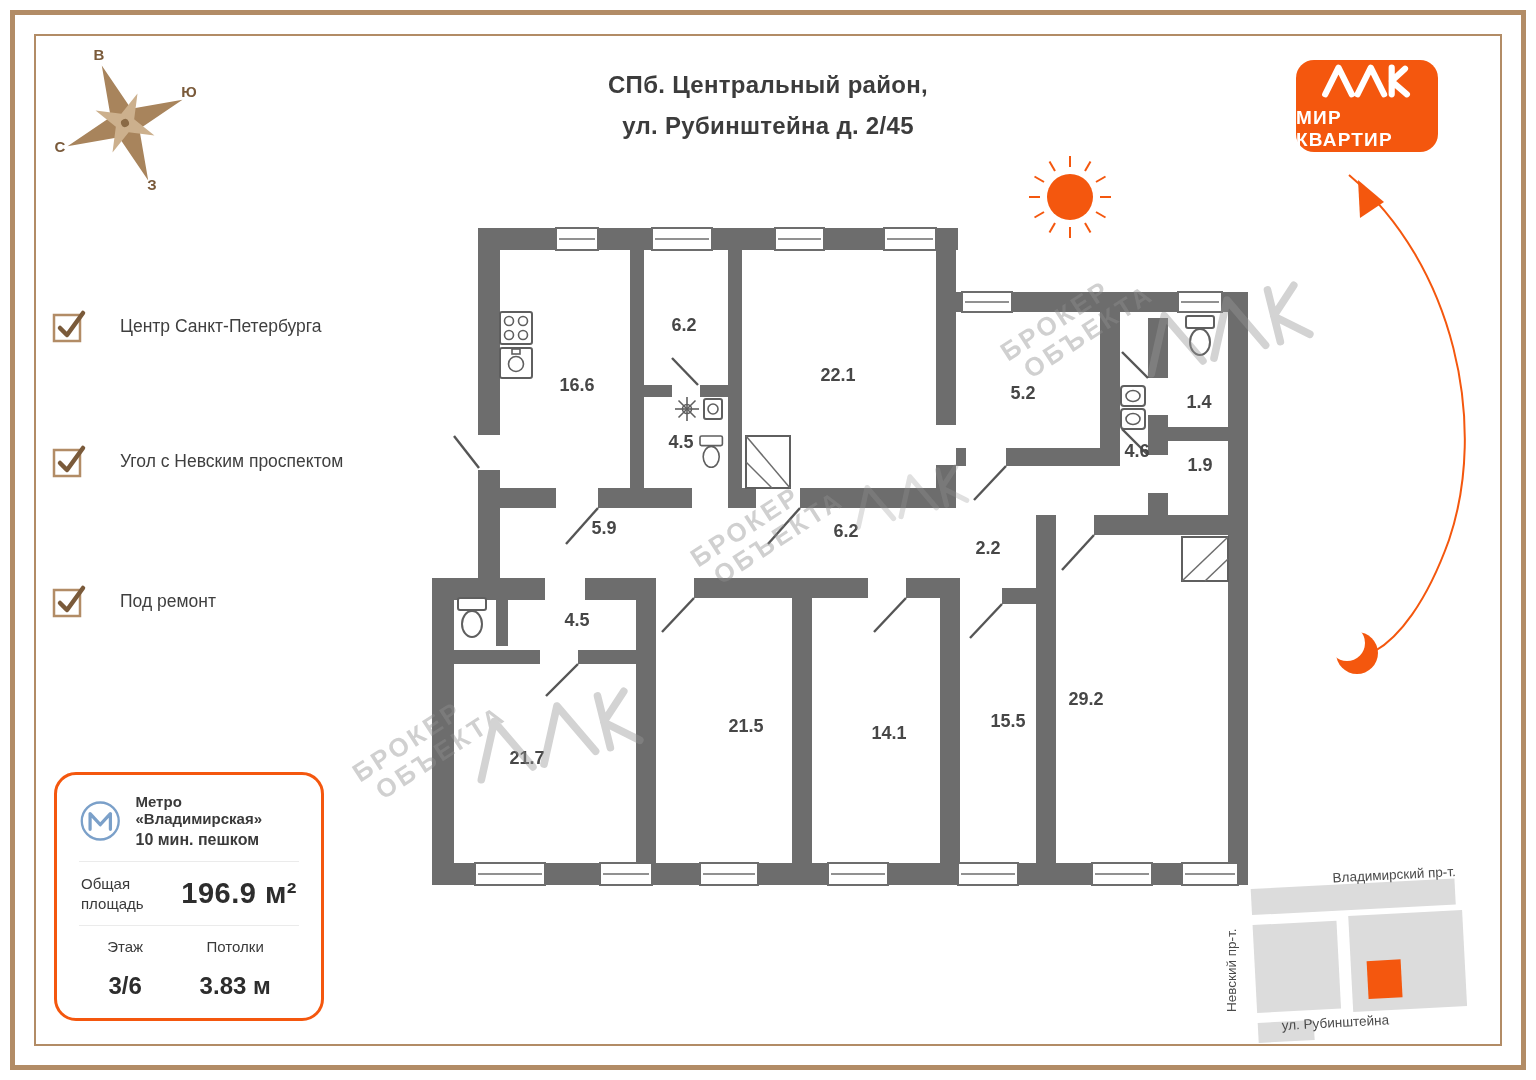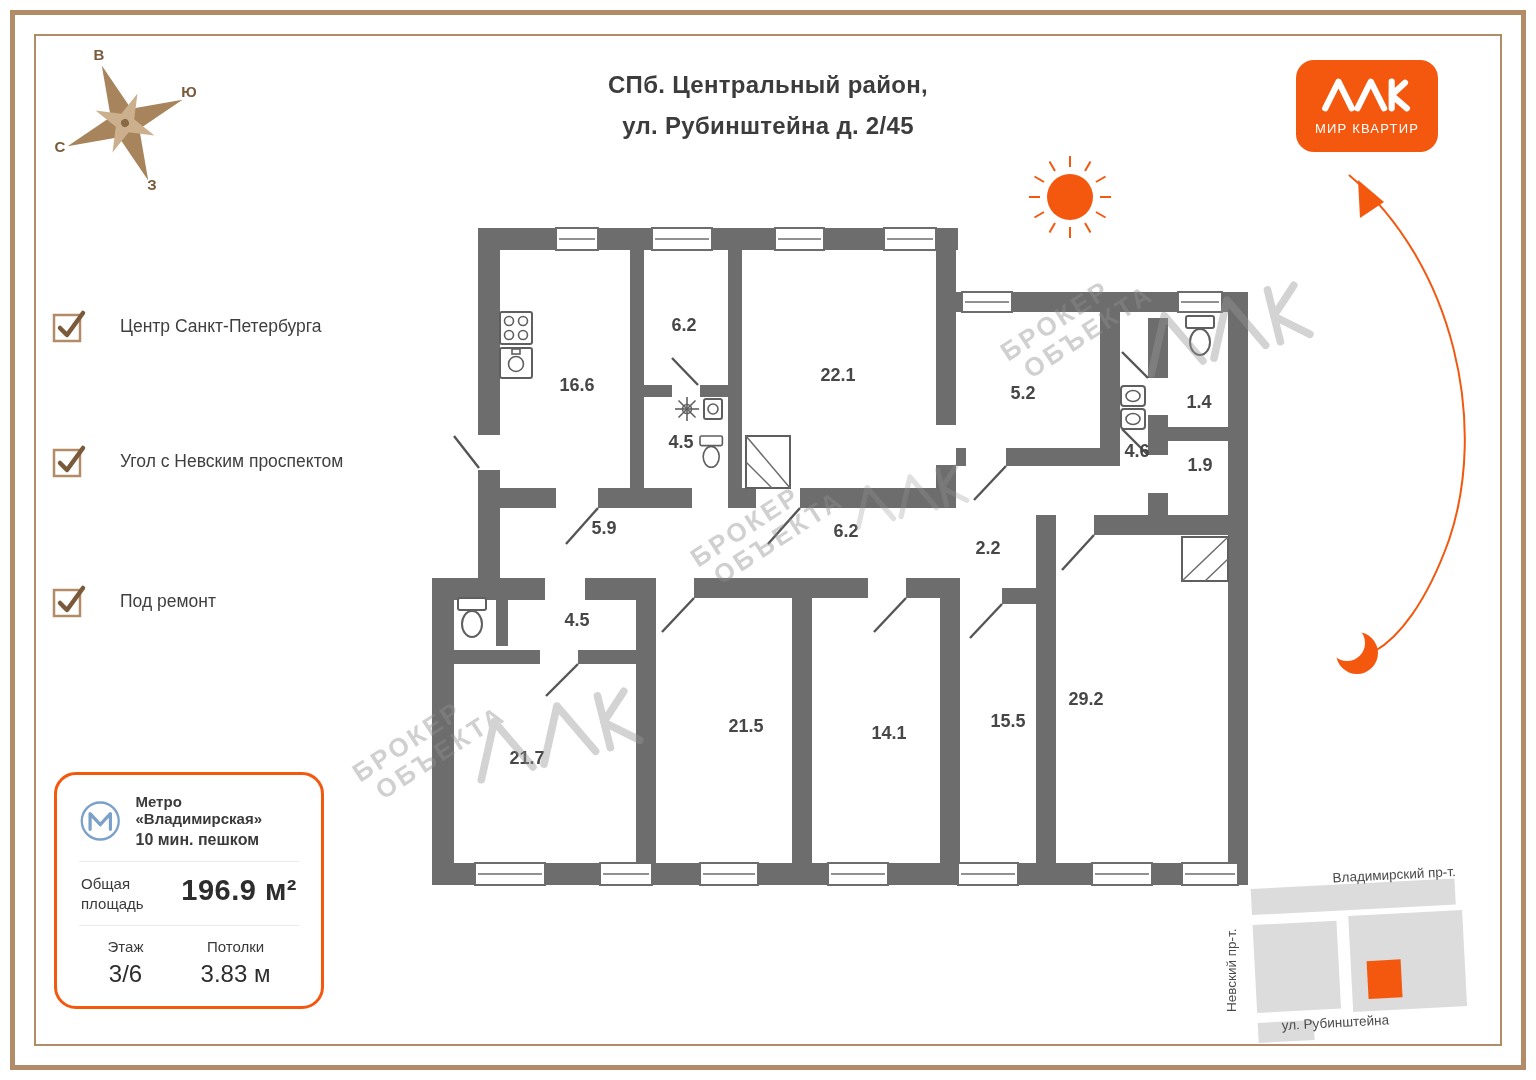--- a/index.html
+++ b/index.html
@@ -8,40 +8,40 @@
   .scene{position:absolute;inset:0;width:1536px;height:1080px}
   .frame-outer{position:absolute;inset:10px;border:5px solid #b28c66;pointer-events:none;z-index:2}
   .frame-inner{position:absolute;inset:34px;border:2px solid #b28c66;pointer-events:none;z-index:2}
 
   .title{position:absolute;top:64px;left:0;width:100%;text-align:center;z-index:3;
          font-size:24px;line-height:41px;font-weight:600;color:#3c3c3c;letter-spacing:.3px}
 
   .logo{position:absolute;left:1296px;top:60px;width:142px;height:92px;background:#f4570e;
         border-radius:18px;display:flex;flex-direction:column;align-items:center;
         justify-content:center;gap:7px;z-index:3}
-  .logo-text{color:#fff;font-size:13px;font-weight:400;letter-spacing:1.2px}
+  .logo-text{color:#fff;font-size:19px;font-weight:700;letter-spacing:1.2px}
 
   .feature{position:absolute;left:50px;display:flex;align-items:center;gap:32px;height:40px;
            white-space:nowrap;z-index:3}
   .feature span{font-size:17.5px;color:#3f3f3f}
   .f1{top:306px}.f2{top:441px}.f3{top:581px}
 
   .info-card{position:absolute;left:54px;top:772px;width:270px;box-sizing:border-box;background:#fff;
              border:3px solid #f4570e;border-radius:22px;padding:12px 22px 18px;z-index:3}
   .metro-row{display:flex;align-items:center;gap:14px;padding:6px 0 12px}
   .metro-name{font-size:15px;font-weight:700;color:#3a3a3a}
   .metro-walk{font-size:16px;font-weight:600;color:#3a3a3a;margin-top:4px}
   .divider{border-top:1px solid #ebebeb;height:0}
-  .area-row{display:flex;align-items:flex-start;justify-content:space-between;padding:12px 2px}
+  .area-row{display:flex;align-items:center;justify-content:space-between;padding:12px 2px}
   .area-label{width:92px;font-size:15px;color:#3a3a3a;line-height:1.3}
   .area-value{font-size:29px;font-weight:800;color:#2d2d2d;letter-spacing:.5px}
   .bottom-row{display:flex;justify-content:space-around;padding-top:12px}
   .stat{text-align:center}
   .stat-label{font-size:15px;color:#3a3a3a}
-  .stat-value{font-size:24px;font-weight:400;color:#2d2d2d;margin-top:5px}
+  .stat-value{font-size:24px;font-weight:700;color:#2d2d2d;margin-top:17px}
 
   
   .wall{fill:#6d6d6d}
   .win{fill:#fff;stroke:#6d6d6d;stroke-width:2}
   .winline{stroke:#6d6d6d;stroke-width:1.5}
   .door{stroke:#555;stroke-width:2.4}
   .fx{fill:#fff;stroke:#5f5f5f;stroke-width:2}
   .fxl{fill:none;stroke:#5f5f5f;stroke-width:1.6}
   .room-label{font-size:18px;font-weight:600;fill:#474747;text-anchor:middle;
               font-family:"Liberation Sans",sans-serif}

